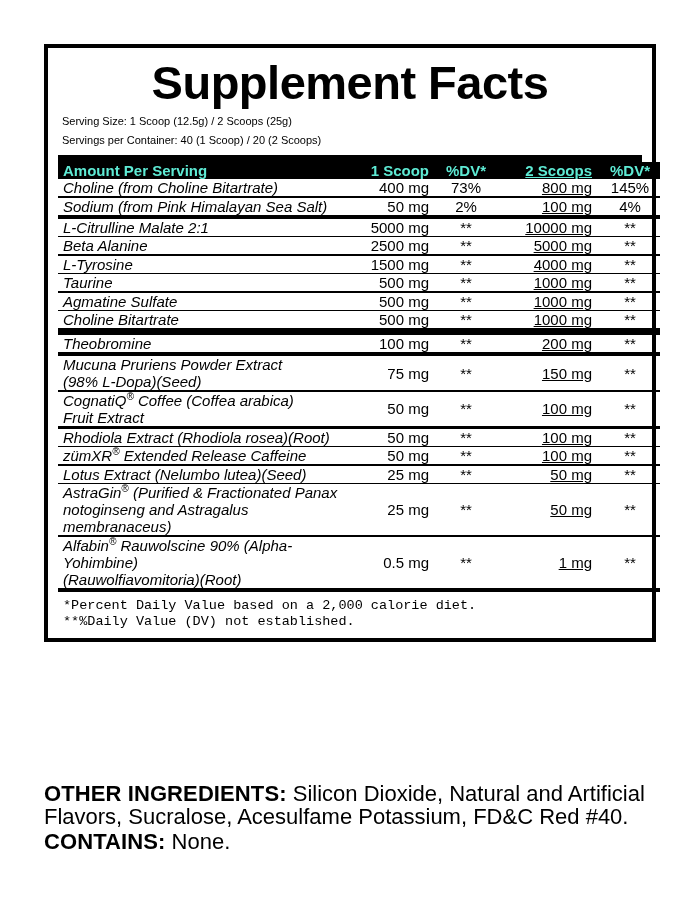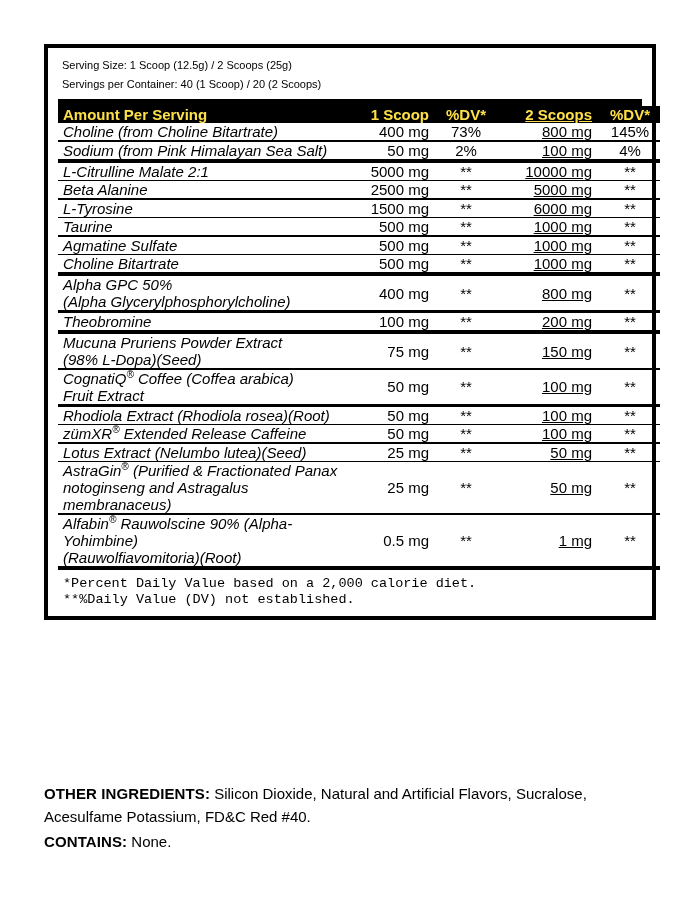--- a/index.html
+++ b/index.html
@@ -55,21 +55,21 @@
     border-collapse: collapse;
     table-layout: fixed;
     font-size: 15px;
   }
   table.facts td {
     padding: 0;
     vertical-align: middle;
   }
   .hdr-row {
     background: #000;
-    color: #fde047;
+    color: #5eead4;
     font-weight: 700;
     font-size: 15px;
   }
   .hdr-row td {
     padding: 3px 0 4px 0;
   }
   .c-name { width: 278px; padding-left: 5px !important; text-align: left; }
   .c-amt1 { width: 88px; text-align: right; padding-right: 6px !important; }
   .c-dv1  { width: 62px; text-align: center; }
   .c-amt2 { width: 95px; text-align: right; padding-right: 8px !important; text-decoration: underline; }
@@ -103,36 +103,37 @@
     font-size: 13.5px;
     line-height: 17px;
     margin: 5px 0 2px 5px;
     font-family: Liberation Mono, monospace;
   }
   .other {
     position: absolute;
     left: 44px;
     top: 782px;
     width: 614px;
-    font-size: 15px;
+    font-size: 22px;
     line-height: 23px;
   }
   .other .lead {
     font-weight: 700;
     letter-spacing: 0.1px;
   }
   .other-block { margin-bottom: 2px; }
 </style>
 </head>
 <body>
 
 <div class="page">
 
   <div class="panel">
 
+    <div class="sf-title">Supplement Facts</div>
 
     <div class="serving-line">Serving Size: 1 Scoop (12.5g) / 2 Scoops (25g)</div>
     <div class="serving-line">Servings per Container: 40 (1 Scoop) / 20 (2 Scoops)</div>
 
     <div class="rule-thick"></div>
 
     <table class="facts">
       <tbody id="facts-body">
           <tr class="hdr-row">
             <td class="c-name">Amount Per Serving</td>
@@ -186,21 +187,21 @@
           </tr>
           <tr class="sep">
             <td colspan="5">
               <hr>
             </td>
           </tr>
           <tr class="row">
             <td class="c-name">L-Tyrosine</td>
             <td class="c-amt1">1500 mg</td>
             <td class="c-dv1">**</td>
-            <td class="c-amt2">6000 mg</td>
+            <td class="c-amt2">4000 mg</td>
             <td class="c-dv2">**</td>
           </tr>
           <tr class="sep">
             <td colspan="5">
               <hr>
             </td>
           </tr>
           <tr class="row">
             <td class="c-name">Taurine</td>
             <td class="c-amt1">500 mg</td>
@@ -229,27 +230,20 @@
             <td class="c-name">Choline Bitartrate</td>
             <td class="c-amt1">500 mg</td>
             <td class="c-dv1">**</td>
             <td class="c-amt2">1000 mg</td>
             <td class="c-dv2">**</td>
           </tr>
           <tr class="sepgap">
             <td colspan="5">
               <hr>
             </td>
-          </tr>
-          <tr class="row">
-            <td class="c-name two-line"><span>Alpha GPC 50%</span><br><span>(Alpha Glycerylphosphorylcholine)</span></td>
-            <td class="c-amt1">400 mg</td>
-            <td class="c-dv1">**</td>
-            <td class="c-amt2">800 mg</td>
-            <td class="c-dv2">**</td>
           </tr>
           <tr class="sep">
             <td colspan="5">
               <hr>
             </td>
           </tr>
           <tr class="sep">
             <td colspan="5">
               <hr>
             </td>

